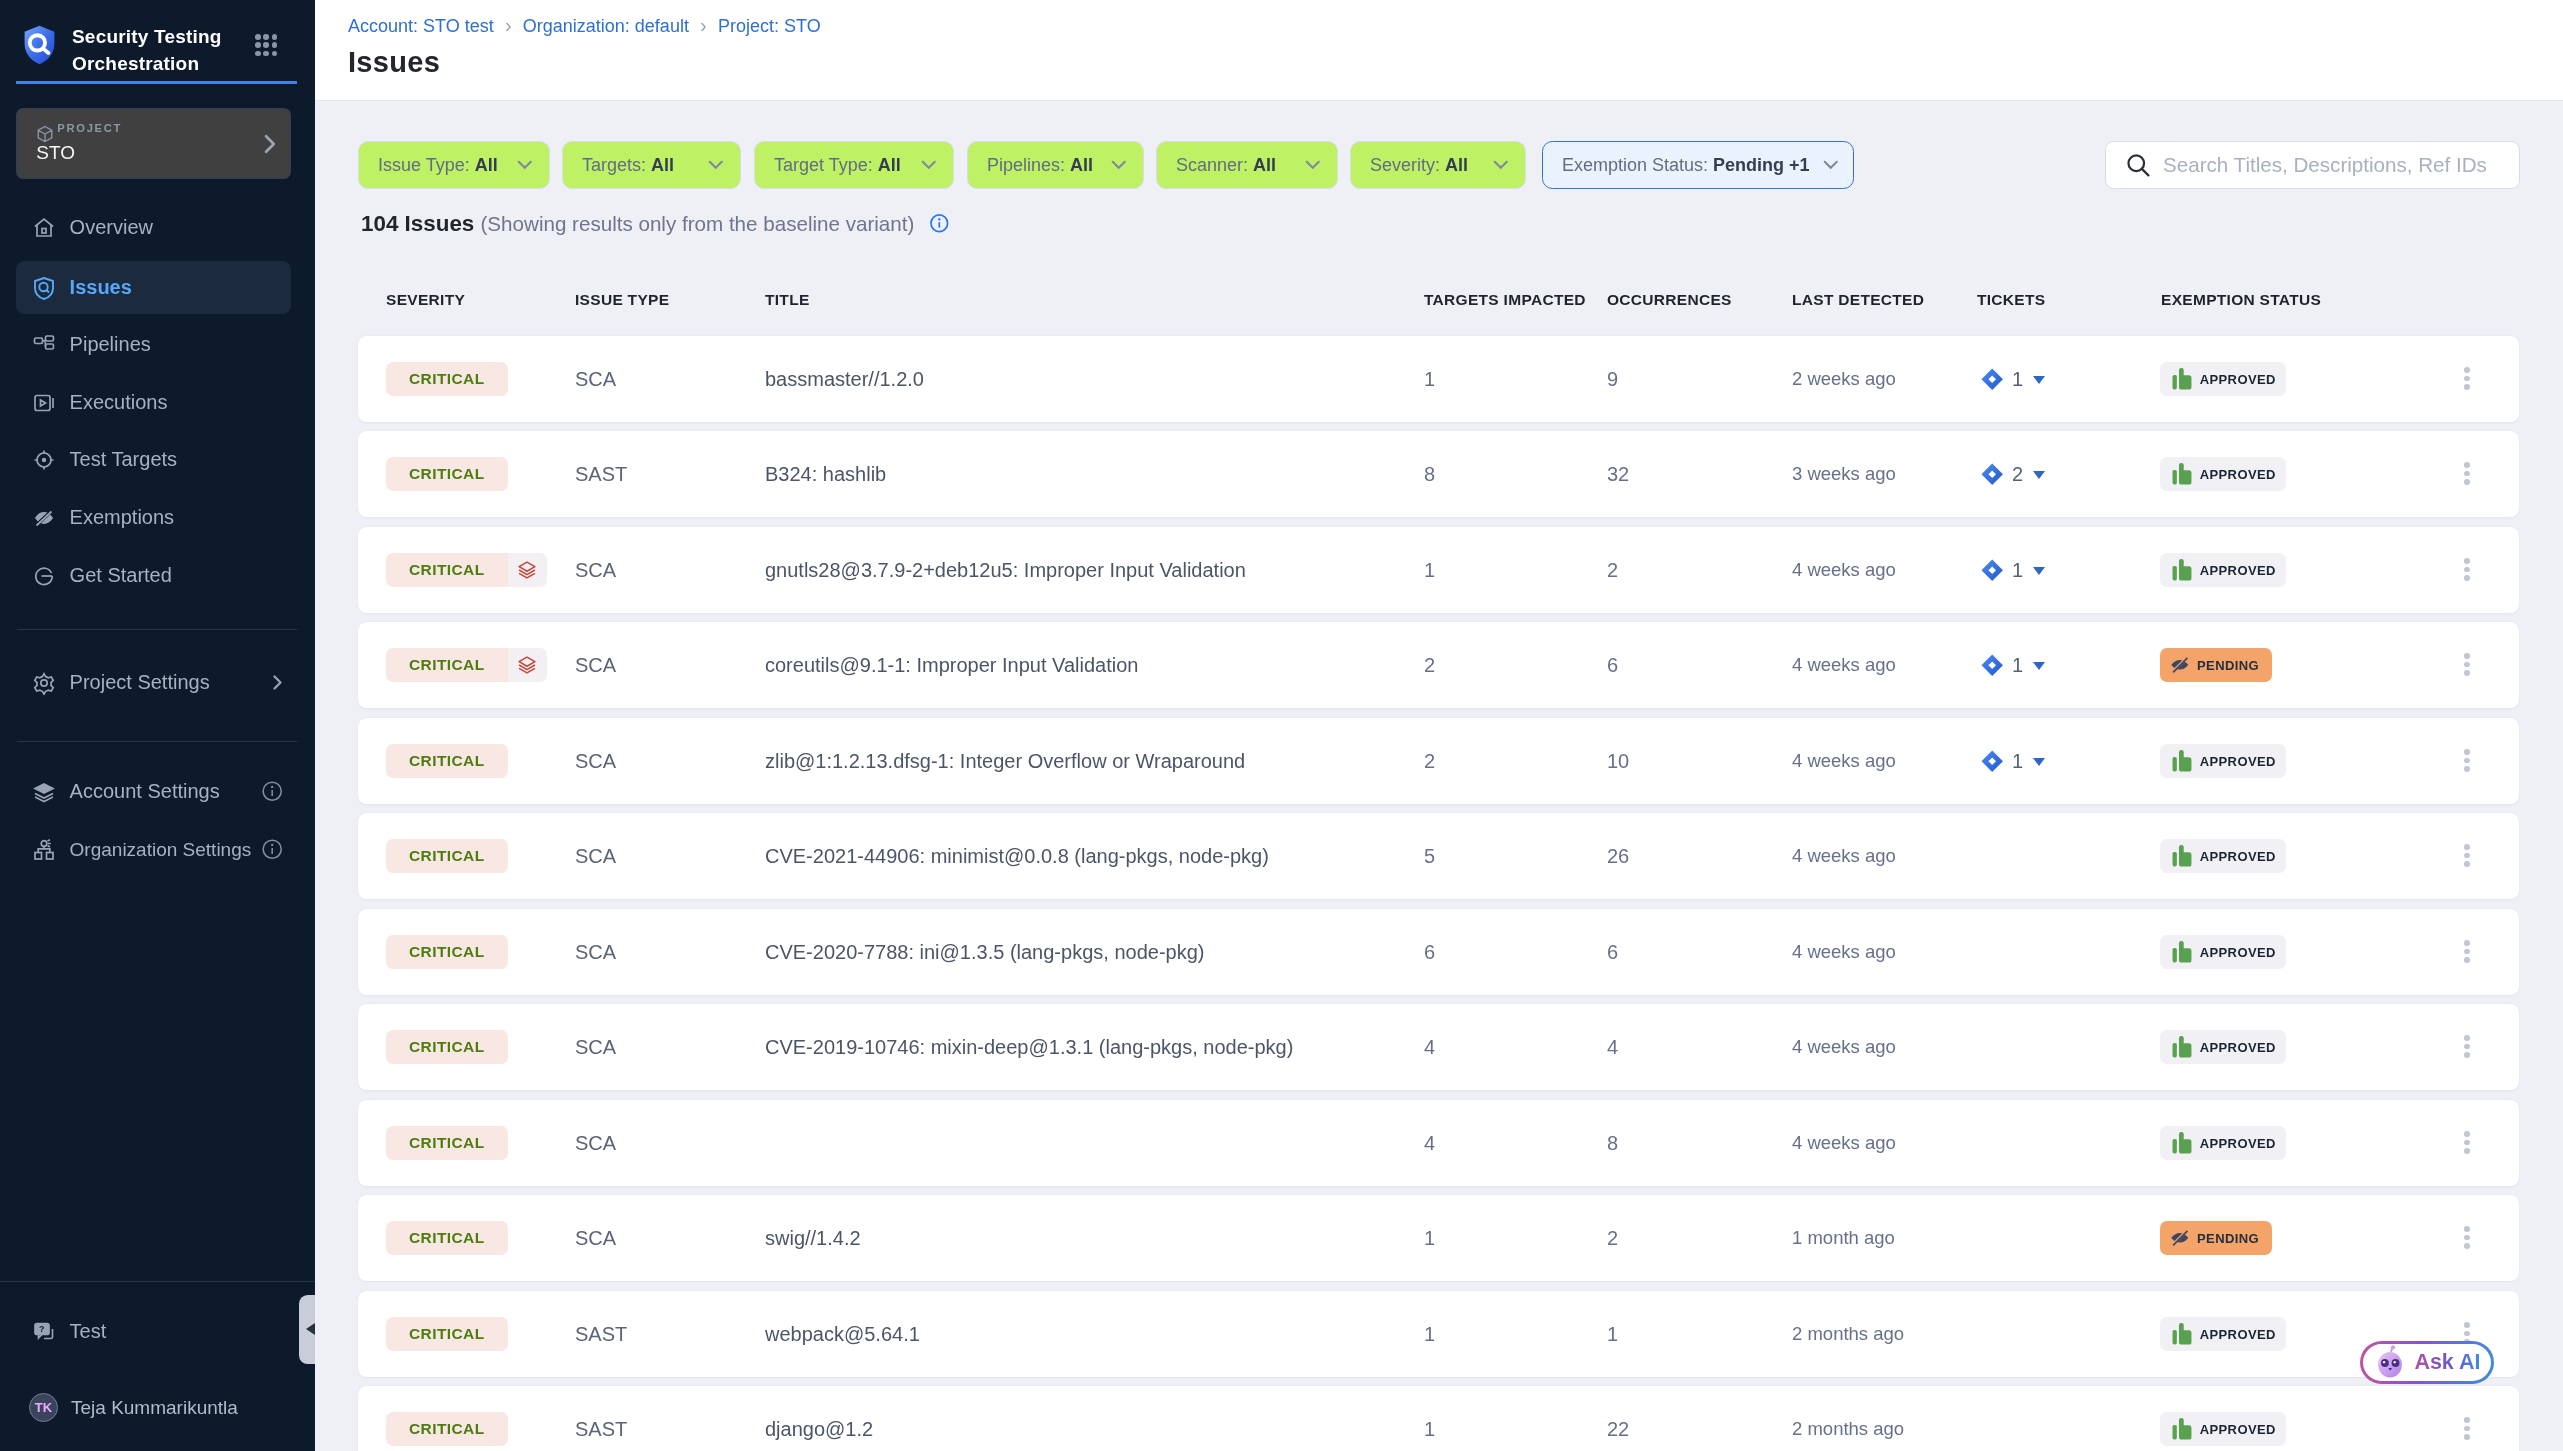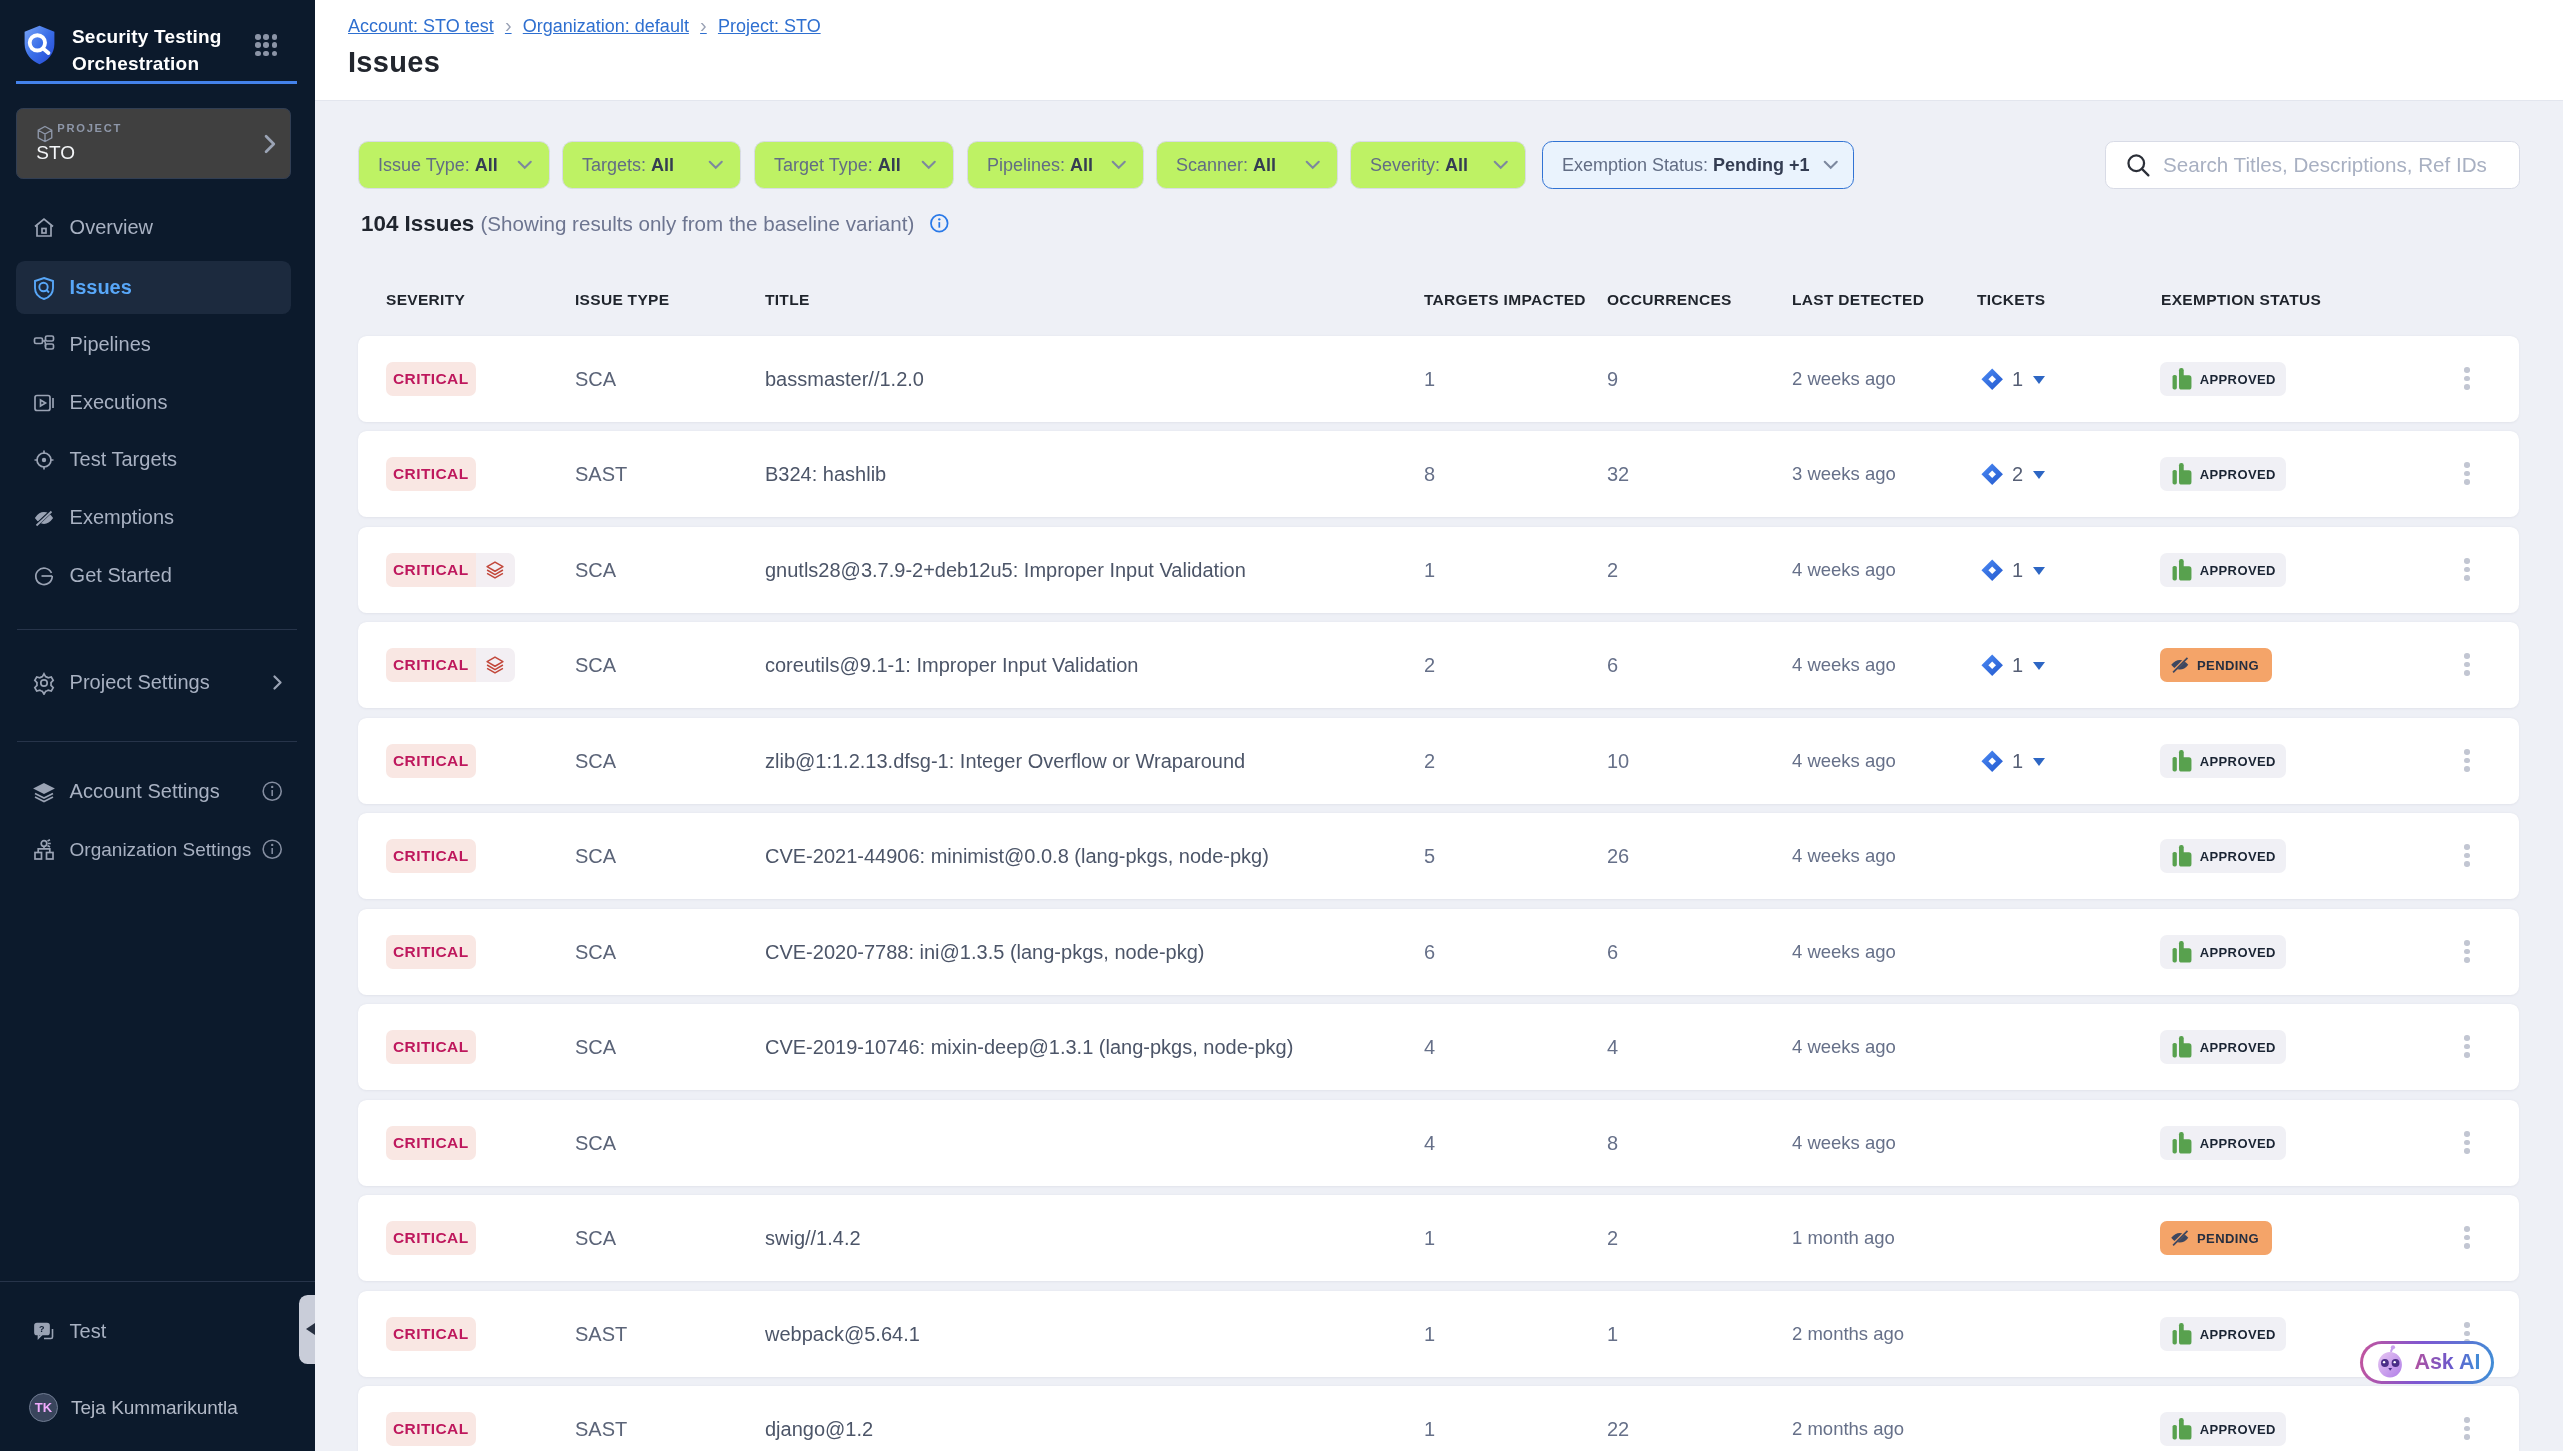--- a/index.html
+++ b/index.html
@@ -23,41 +23,41 @@
 .sep { position:absolute; left:17px; width:280px; height:1.3px; background:#27344a; }
 .ricon { position:absolute; right:7.7px; }
 .footer-sep { position:absolute; left:0; top:1281px; width:315px; height:1.3px; background:#27344a; }
 #avatar { position:absolute; left:29px; top:1393px; width:29px; height:29px; border-radius:50%; background:#39455c; border:1.7px solid #707c92; color:#f0abfc; font-size:13px; font-weight:bold; display:flex; align-items:center; justify-content:center; }
 #uname { position:absolute; left:71px; top:1397px; font-size:19px; color:#b3bac8; }
 #collapse { position:absolute; left:299px; top:1295px; width:27.5px; height:69px; background:#c9cdd9; border-radius:8.6px; }
 #collapse:after { content:""; position:absolute; left:6.9px; top:27.5px; border-right:9.5px solid #273041; border-top:6.9px solid transparent; border-bottom:6.9px solid transparent; }
 
 
 #hdr { position:absolute; left:315px; top:0; width:2248px; height:101px; background:#fff; border-bottom:1.7px solid #e3e6ee; }
-#crumb { position:absolute; left:33px; top:13.8px; font-size:18px; color:#2e6fd0; white-space:nowrap;text-decoration:underline; }
+#crumb { position:absolute; left:33px; top:13.8px; font-size:18px; color:#2e6fd0; white-space:nowrap; }
 #crumb .sep2 { color:#9aa2b5; padding:0 11.2px; font-size:20px; }
 #htitle { position:absolute; left:33px; top:46px; font-size:29px; font-weight:bold; color:#22262e; letter-spacing:0.3px; }
 
 
 #content { position:absolute; left:315px; top:102px; width:2248px; height:1350px; background:#eef0f6; }
 .fbtn { position:absolute; top:39px; height:48px; border:1.3px solid #d8dbe6; background:#bef264; border-radius:10.3px; display:flex; align-items:center; justify-content:space-between; padding:0 16.3px 0 19px; font-size:18px; color:#626d84; white-space:nowrap; }
 .fbtn b { color:#343d52; }
 .fbtn svg { margin-left:13.8px; flex:none; }
 .fbtn.hl { border:1.3px solid #3173d4; background:#eaf3fd; }
 #search { position:absolute; left:1790px; top:39px; width:415px; height:48px; border:1.3px solid #d8dbe6; border-radius:8.6px; background:#fff; display:flex; align-items:center; }
 #search .ph { font-size:20.6px; color:#a8b0c2; margin-left:12px; white-space:nowrap; }
 #countline { position:absolute; left:46px; top:109px; font-size:22.4px; color:#20252e; font-weight:bold; }
 #countline .gr { font-weight:normal; color:#6d7590; font-size:20.6px; }
 .thead { position:absolute; top:189px; font-size:15.5px; font-weight:bold; color:#1f242c; letter-spacing:0.3px; }
 
 
 .card { position:absolute; left:43px; width:2161px; height:86px; background:#fff; border-radius:8.6px; box-shadow:0 0.9px 2.6px rgba(35,42,60,0.06); }
 .cell { position:absolute; top:0; height:86px; display:flex; align-items:center; }
 .badge { position:absolute; left:28px; top:26px; height:34px; border-radius:6.9px; background:#f9e7e3; display:flex; align-items:center; }
-.badge .tx { font-size:15.5px; font-weight:bold; color:#be185d; letter-spacing:0.4px; padding:0 7px; }
+.badge .tx { font-size:15.5px; font-weight:bold; color:#4d7c0f; letter-spacing:0.4px; padding:0 23px; }
 .badge .seg { width:39px; height:34px; background:#f3eff3; border-radius:0 6.9px 6.9px 0; display:flex; align-items:center; justify-content:center; }
 .badge.split .txwrap { background:#f9e7e3; border-radius:6.9px 0 0 6.9px; height:34px; display:flex; align-items:center; }
 .itype { left:217px; font-size:20px; color:#5b6478; }
 .title { left:407px; font-size:20px; color:#4c5568; white-space:nowrap; }
 .num1 { left:1066px; font-size:20px; color:#667089; }
 .num2 { left:1249px; font-size:20px; color:#667089; }
 .date { left:1434px; font-size:18.5px; color:#667089; }
 .ticket { left:1623px; }
 .ticket .tn { font-size:20px; color:#565f75; margin-left:8.6px; }
 .ticket .tri { width:0; height:0; border-left:6px solid transparent; border-right:6px solid transparent; border-top:8.6px solid #2d66c4; margin-left:10.3px; margin-top:2.6px; }

